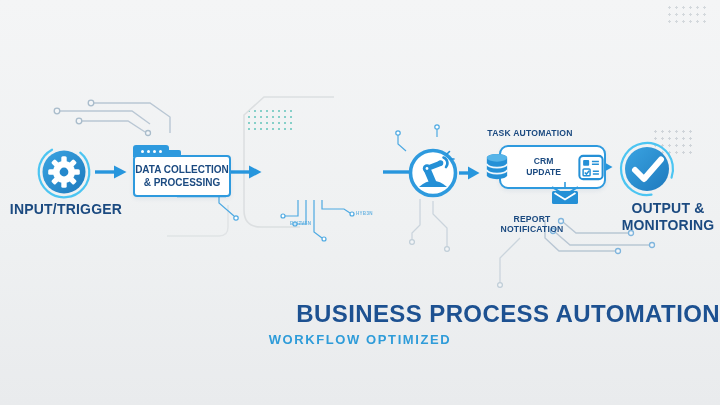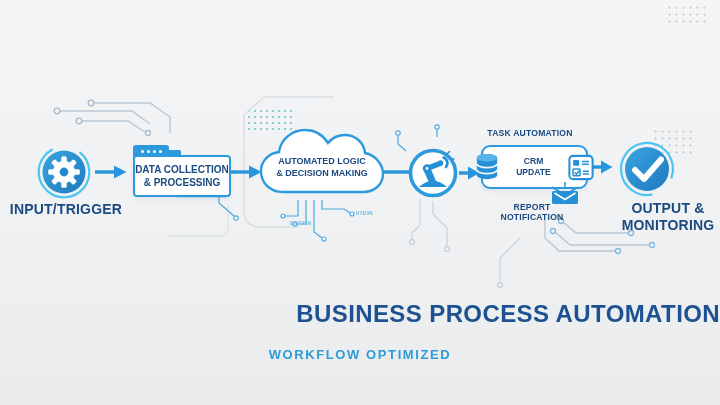--- a/index.html
+++ b/index.html
@@ -27,32 +27,32 @@
     background:#2e9ade;border-radius:3px 3px 0 0;
     display:flex;align-items:center;justify-content:center;gap:3px;
   }
   .tab .dot{width:3px;height:3px;border-radius:50%;background:#fff;}
   .tab-step{position:absolute;left:34px;top:-7px;width:12px;height:7px;background:#2e9ade;border-radius:0 2px 0 0;}
   .cloudlabel{
     position:absolute;left:8px;top:34px;width:120px;text-align:center;
     font-weight:bold;color:#1b4a80;font-size:9px;line-height:1.3;white-space:pre-line;
   }
   .crmbox{
-    position:absolute;left:481px;top:145px;width:103px;height:40px;
+    position:absolute;left:499px;top:145px;width:103px;height:40px;
     background:#fff;border:2px solid #2e9ade;border-radius:9px;
-    display:flex;align-items:center;justify-content:center;gap:17px;
+    display:flex;align-items:center;justify-content:flex-end;gap:17px;
     box-shadow:0 2px 4px rgba(40,90,140,.08);
   }
   .crmlabel{font-weight:bold;color:#1b4a80;font-size:8.6px;line-height:1.25;text-align:center;white-space:pre-line;}
   .title{
     position:absolute;left:0;right:0;top:300px;text-align:right;
     font-size:24px;font-weight:800;color:#1d5191;letter-spacing:.4px;
   }
   .subtitle{
-    position:absolute;left:0;right:0;top:347px;text-align:center;
+    position:absolute;left:0;right:0;top:332px;text-align:center;
     font-size:13px;font-weight:bold;color:#2f9cd9;letter-spacing:1.6px;
   }
   .dots-teal{position:absolute;left:246px;top:108px;width:48px;height:22px;opacity:.75;
     background-image:radial-gradient(circle,#62c4bb 1px,transparent 1.3px);background-size:6px 6px;}
   .dots-gray1{position:absolute;left:652px;top:128px;width:42px;height:26px;opacity:.9;
     background-image:radial-gradient(circle,#cbd1d6 1px,transparent 1.3px);background-size:7px 7px;}
   .dots-gray2{position:absolute;left:666px;top:4px;width:40px;height:22px;opacity:.8;
     background-image:radial-gradient(circle,#cbd1d6 1px,transparent 1.3px);background-size:7px 7px;}
   .micro{position:absolute;font-size:4.5px;color:#58ace0;font-weight:bold;letter-spacing:.3px;opacity:.85;}
 </style>
@@ -175,27 +175,20 @@
       <span class="dot"></span>
         <span class="dot"></span>
         <span class="dot"></span>
         <span class="dot"></span>
     </div>
     <div class="tab-step"></div>
     <div class="boxlabel">DATA COLLECTION
 &amp; PROCESSING</div>
   </div>
 
-  <div class="abs" style="left:254px;top:122px;width:136px;height:84px">
-    <svg width="136" height="84" viewBox="0 0 136 84">
-      <path d="M29,70 C15,70 7,60 7,49 C7,39 15,31 25,30 C27,17 38,8 51,8 C61,8 69,13 74,21 C78,16 84,13 91,13 C102,13 110,21 111,31 C121,33 129,42 129,52 C129,62 121,70 109,70 Z" fill="#fff" stroke="#2e9ade" stroke-width="2.4"></path>
-    </svg>
-    <div class="cloudlabel">AUTOMATED LOGIC
-&amp; DECISION MAKING</div>
-  </div>
   <span class="micro" style="left:290px;top:221px">BY/7VSN</span>
   <span class="micro" style="left:356px;top:211px">HYB3N</span>
 
   <div class="abs" style="left:406px;top:146px">
     <svg width="54" height="54" viewBox="0 0 54 54">
       <circle cx="27" cy="27" r="22.5" fill="#fff" stroke="#2e9ade" stroke-width="3.6"></circle>
       <g fill="#2590d6" stroke="#2590d6">
         <path d="M13,41 Q27,28.5 41,41 Z" stroke="none"></path>
         <path d="M27,37 L21,23" stroke-width="7" stroke-linecap="round" fill="none"></path>
         <path d="M21,22.5 L34,17.5" stroke-width="5.5" stroke-linecap="round" fill="none"></path>
@@ -228,21 +221,21 @@
       <path d="M7.3,19.3 l1.8,1.8 3,-3.6" stroke="#2590d6" stroke-width="1.6" fill="none"></path>
       <path d="M16,18 H22.5 M16,21 H22.5" stroke="#2590d6" stroke-width="1.8"></path>
     </svg>
   </div>
   <svg class="abs" style="left:545px;top:181px" width="40" height="26" viewBox="0 0 40 26">
     <path d="M20,1 V7" stroke="#2e9ade" stroke-width="1.6"></path>
     <path d="M7,6 L20,14 L33,6" stroke="#2e9ade" stroke-width="2" fill="none"></path>
     <rect x="7" y="10" width="26" height="13" rx="1.5" fill="#2590d6"></rect>
     <path d="M9.5,12 L20,18.5 L30.5,12" stroke="#fff" stroke-width="1.8" fill="none"></path>
   </svg>
-  <div class="lbl lbl-sm" style="left:490px;top:202px;width:84px">REPORT
+  <div class="lbl lbl-sm" style="left:490px;top:214px;width:84px">REPORT
 NOTIFICATION</div>
 
   <div class="abs" style="left:618px;top:140px">
     <svg width="58" height="58" viewBox="0 0 58 58">
       <defs>
         <linearGradient id="gB" x1="0" y1="0" x2="1" y2="1">
           <stop offset="0" stop-color="#3aa4e2"></stop>
             <stop offset="1" stop-color="#1e79bd"></stop>
         </linearGradient>
       </defs>

